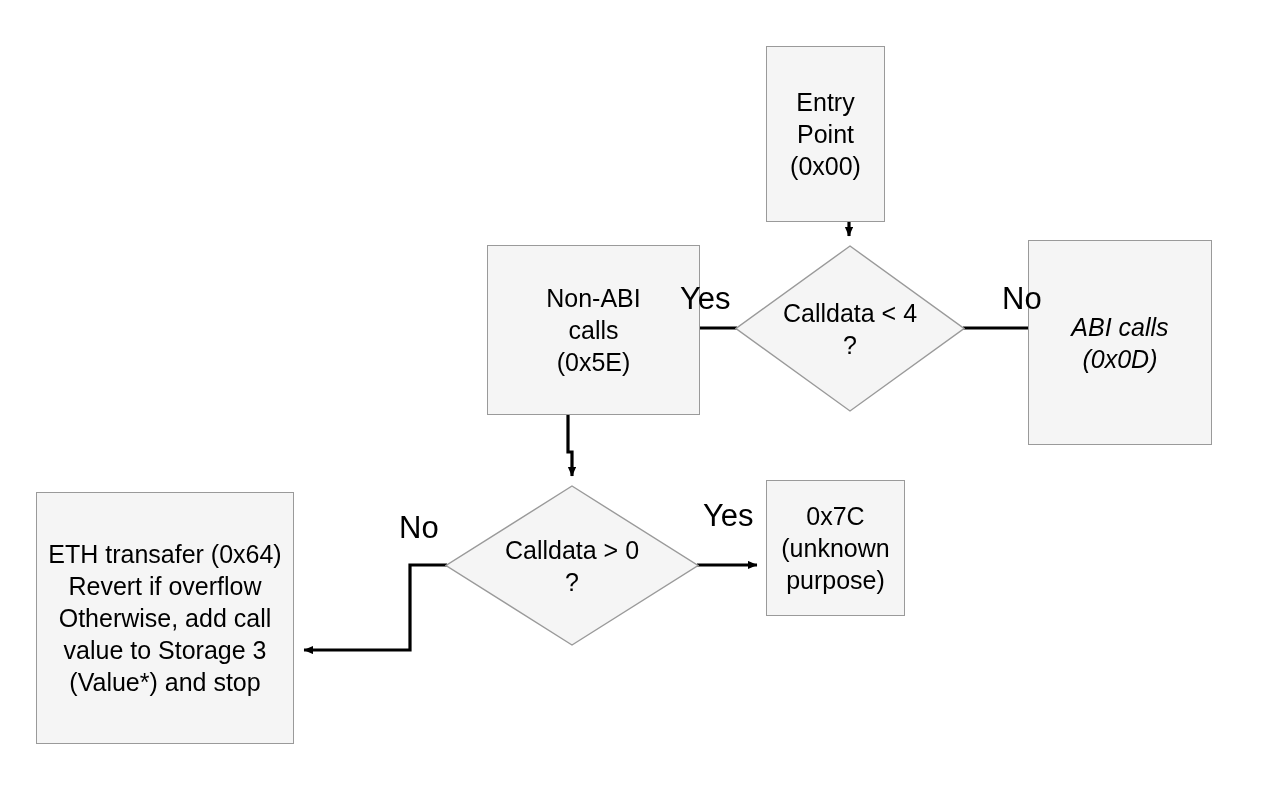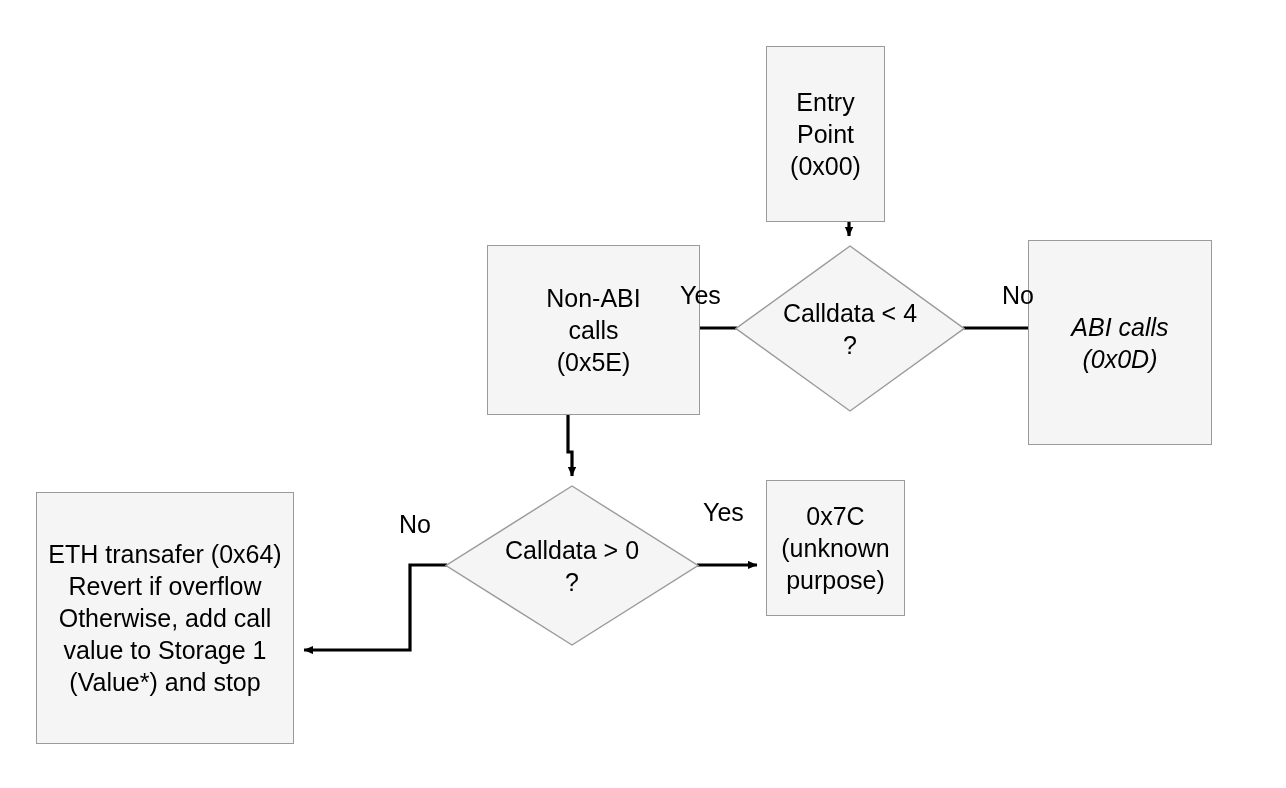--- a/index.html
+++ b/index.html
@@ -60,21 +60,21 @@
     align-items: center;
     justify-content: center;
     text-align: center;
     font-size: 25px;
     line-height: 1.28;
     color: #000000;
     white-space: pre-line;
   }
   .edge-label {
     position: absolute;
-    font-size: 25px;
+    font-size: 31px;
     color: #000000;
     background: transparent;
     white-space: nowrap;
   }
 </style>
 </head>
 <body>
 
 <div id="canvas">
 
@@ -152,21 +152,21 @@
   <div class="node box" style="left:766px; top:480px; width:139px; height:136px;">
     <span>0x7C
 (unknown
 purpose)</span>
   </div>
 
   <div class="node box" style="left:36px; top:492px; width:258px; height:252px;">
     <span>ETH transafer (0x64)
 Revert if overflow
 Otherwise, add call
-value to Storage 1
+value to Storage 3
 (Value*) and stop</span>
   </div>
 
   <div class="edge-label" style="left:680px; top:281px;">Yes</div>
 
   <div class="edge-label" style="left:1002px; top:281px;">No</div>
 
   <div class="edge-label" style="left:703px; top:498px;">Yes</div>
 
   <div class="edge-label" style="left:399px; top:510px;">No</div>

